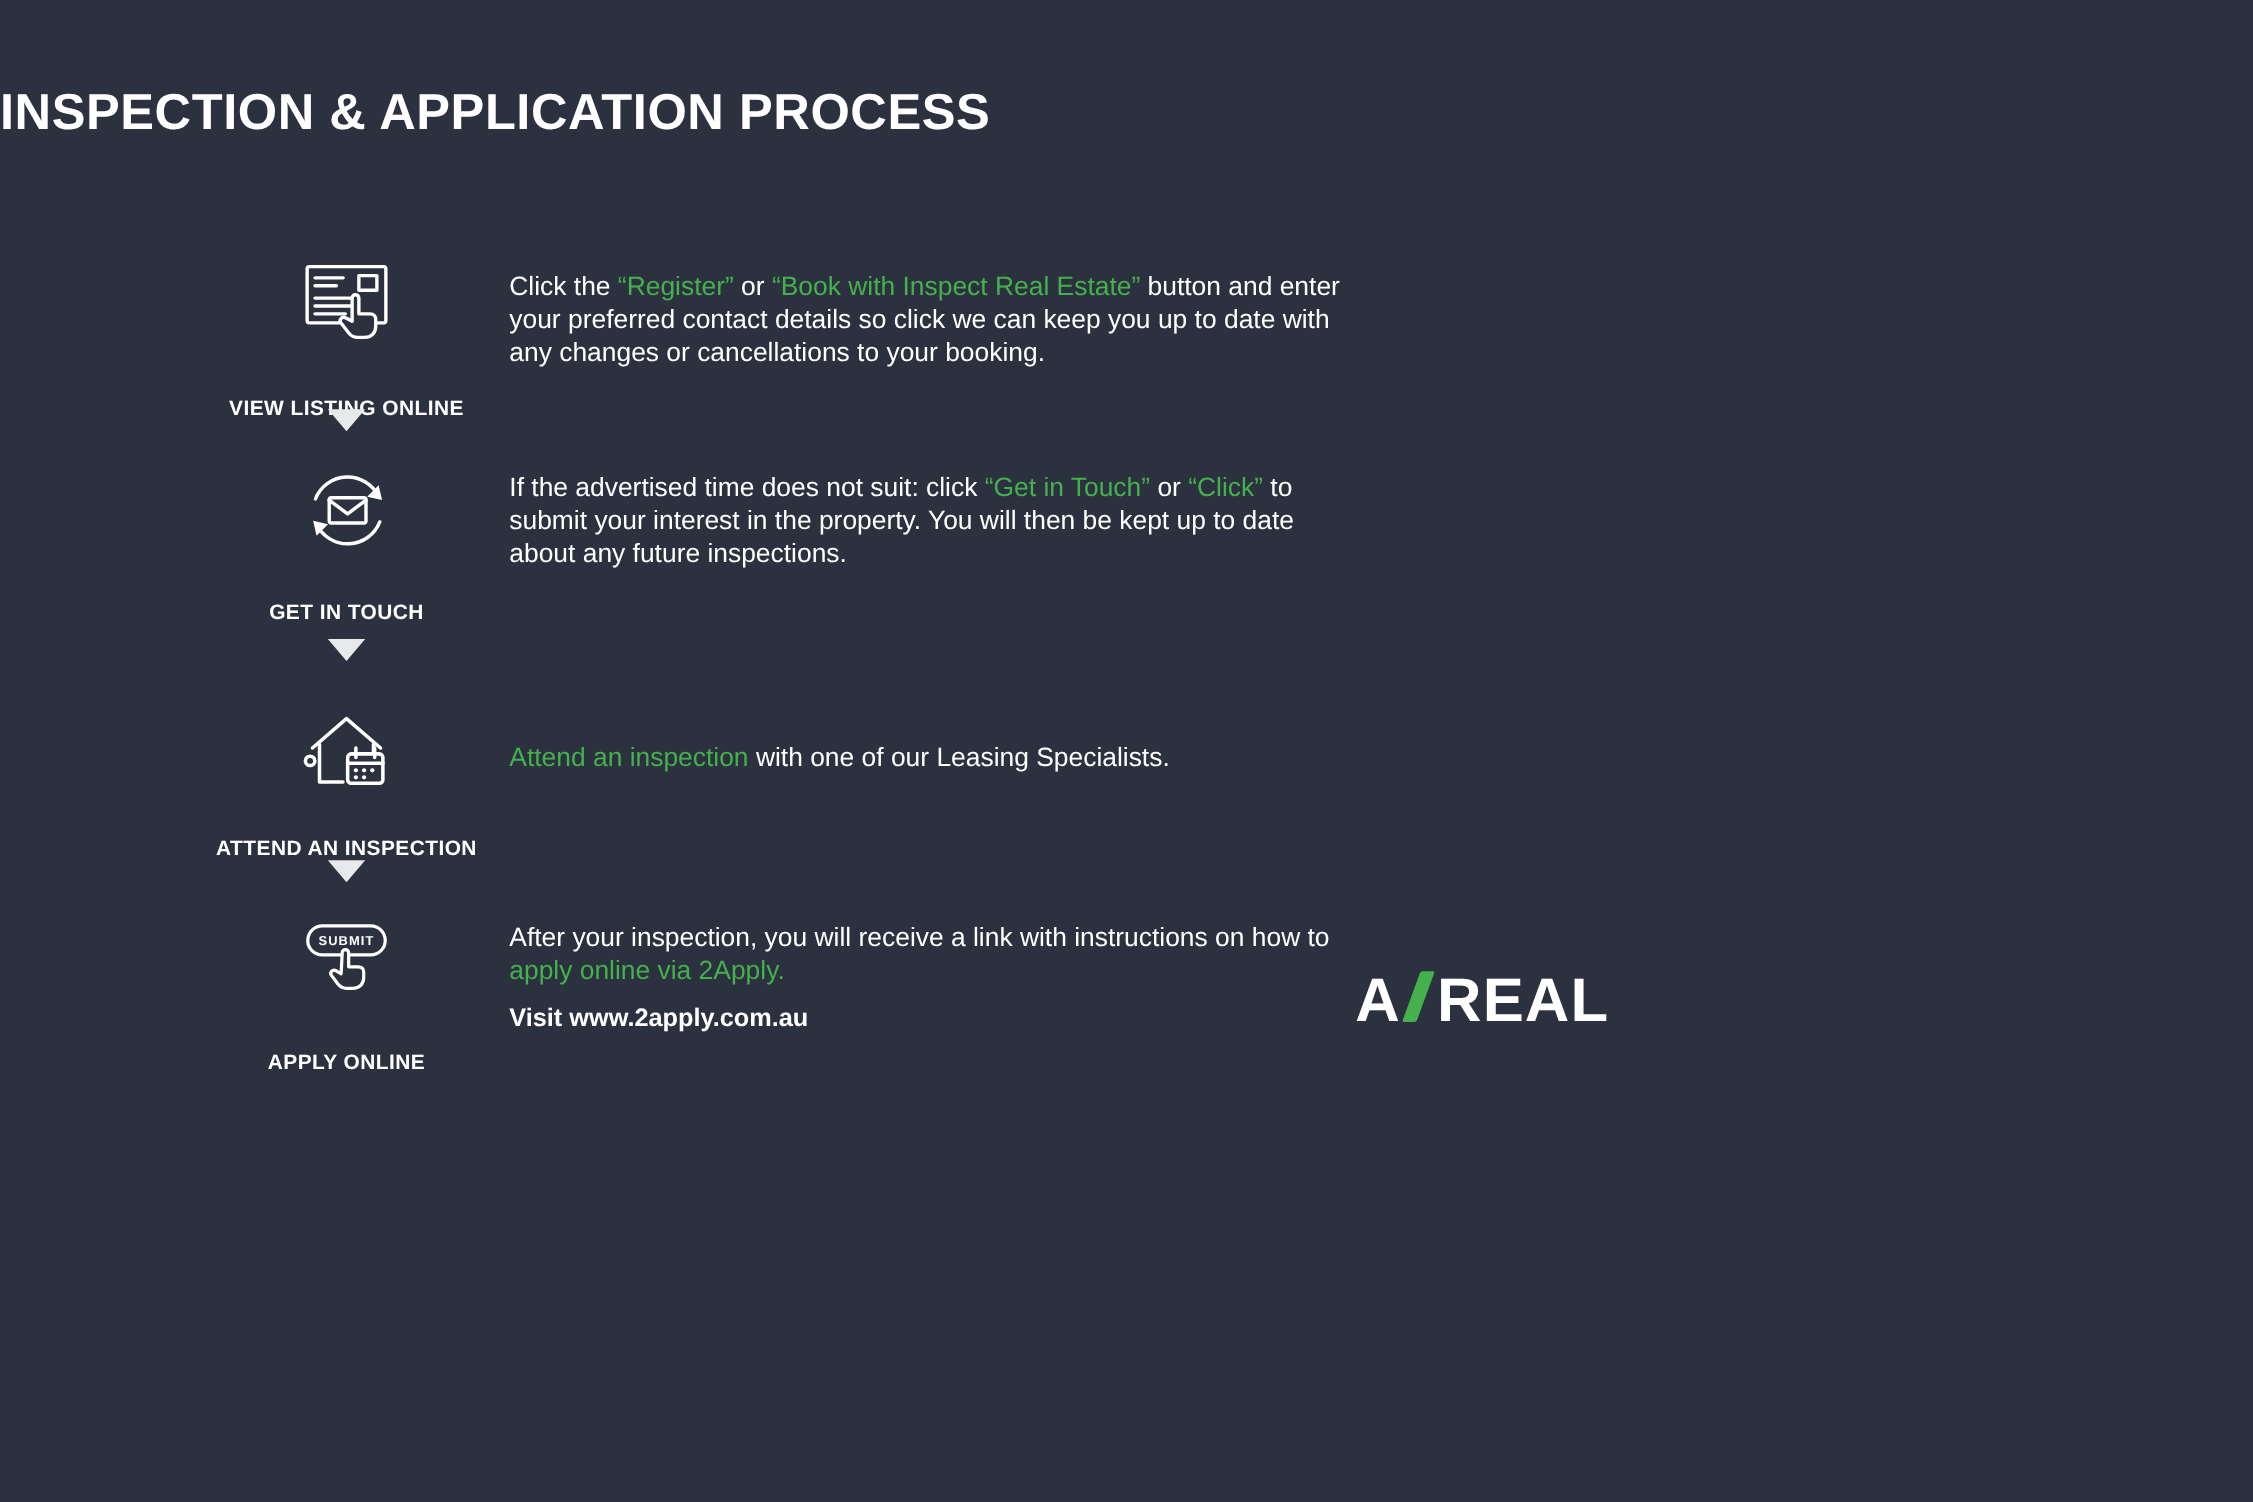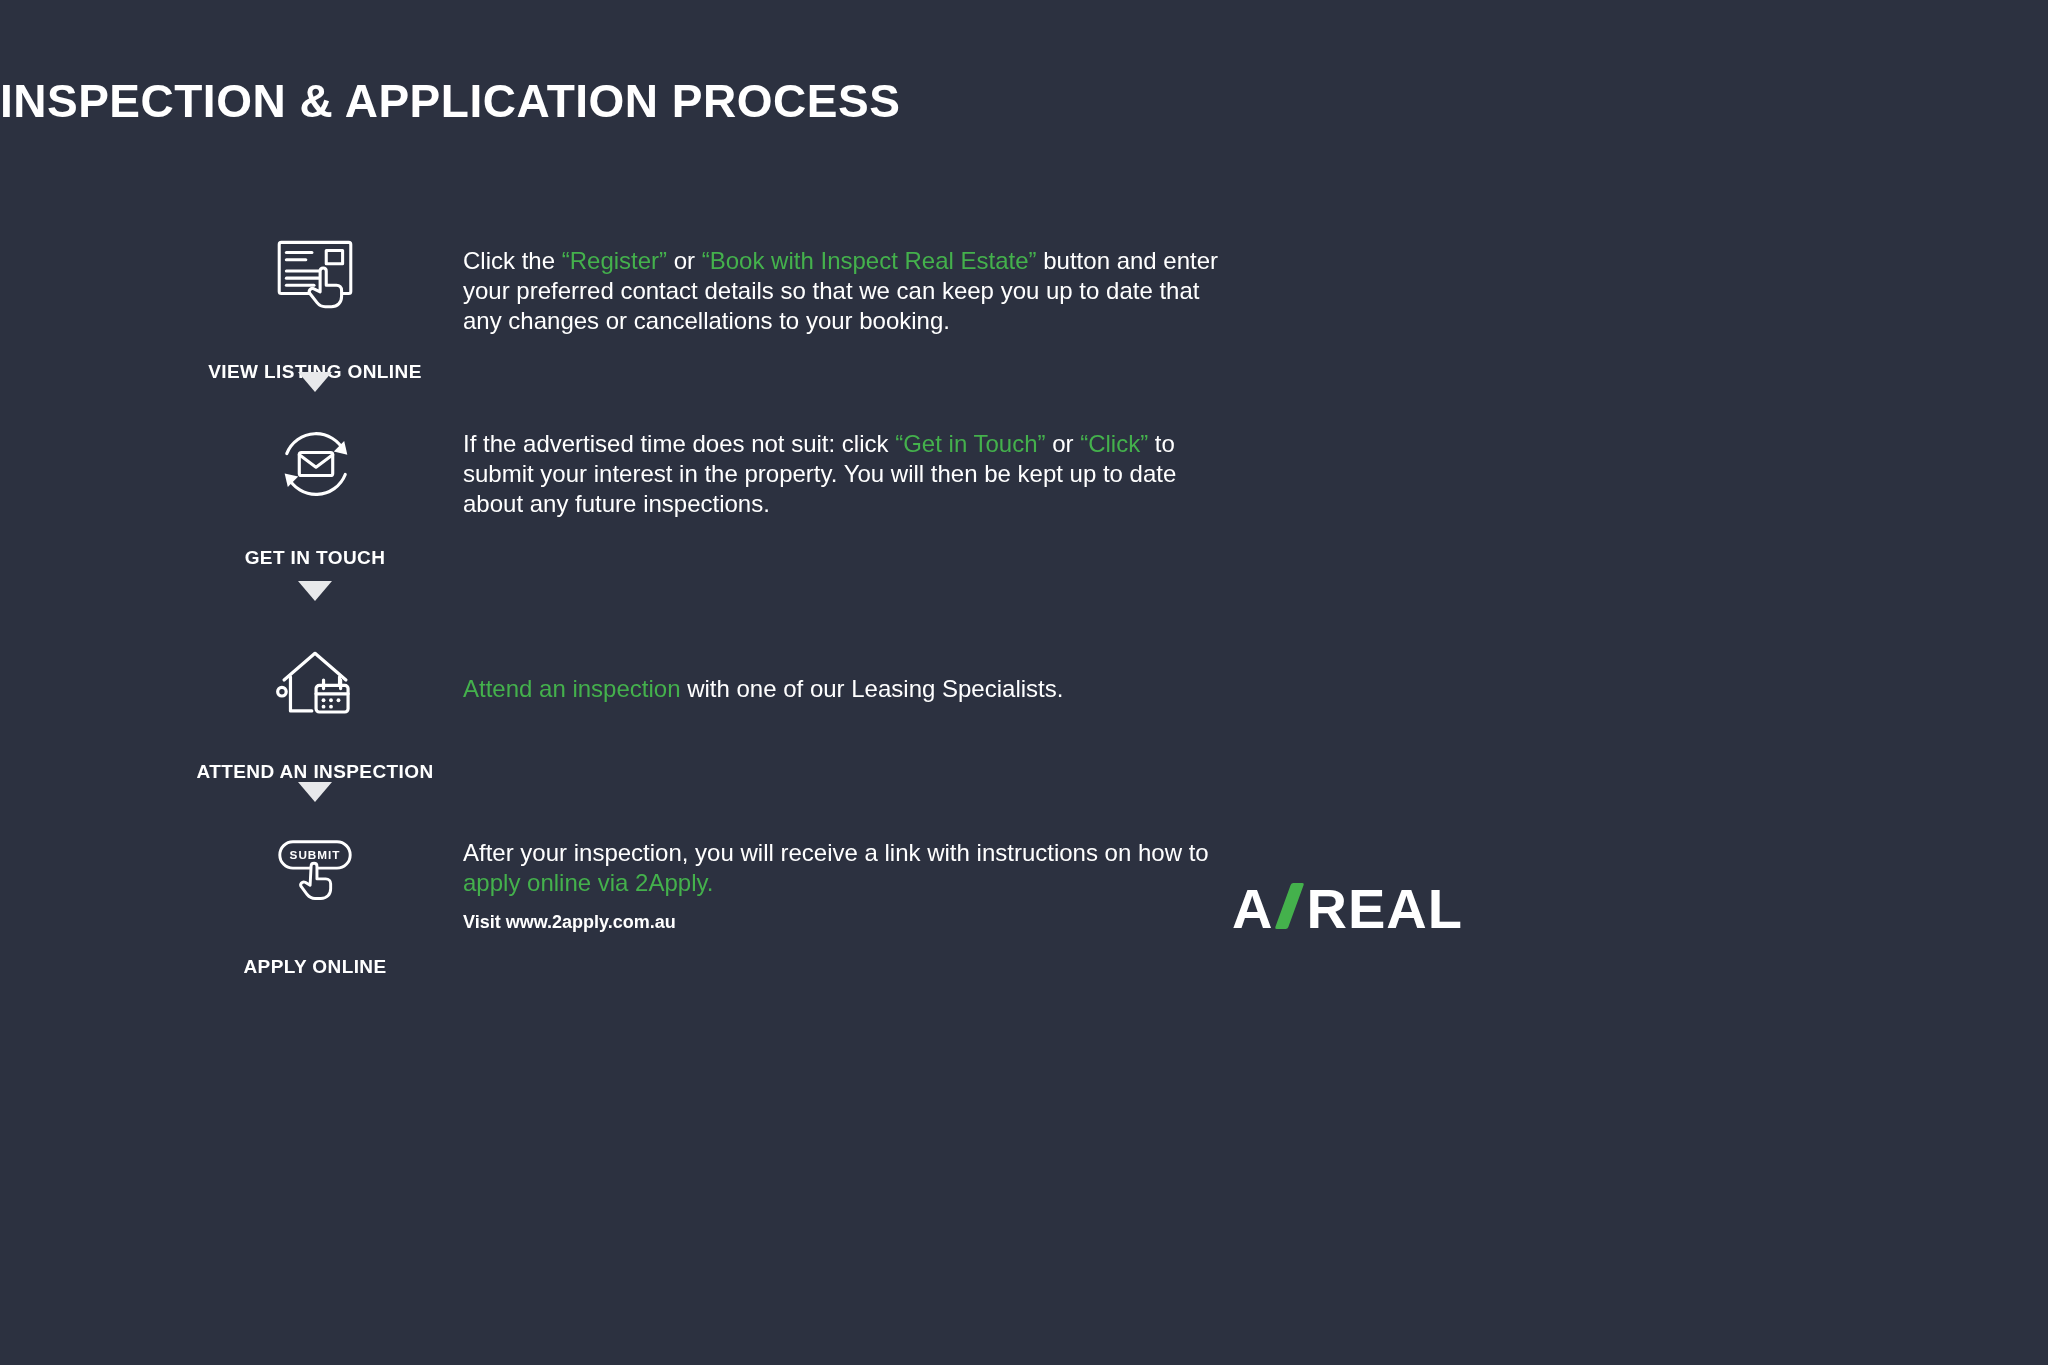--- a/index.html
+++ b/index.html
@@ -34,21 +34,21 @@
   .green { color: var(--green, #44b14c); text-align: right; }
   .arrow-down {
     position: absolute; left: 298px;
     width: 0; height: 0;
     border-left: 17px solid transparent;
     border-right: 17px solid transparent;
     border-top: 20px solid #e8e9eb;
   }
   .note {
     position: absolute; left: 463px;
-    font-size: 18px; font-weight: bold;
+    font-size: 23px; font-weight: bold;
     color: #ffffff;
   }
   .logo {
     position: absolute; left: 1232px; top: 876px;
     display: flex; align-items: center;
     font-size: 56px; font-weight: bold; letter-spacing: 1px;
     color: #ffffff;
   }
   .logo .slash {
     display: inline-block;
@@ -72,21 +72,21 @@
       <line x1="17" y1="26" x2="42" y2="26"></line>
       <line x1="17" y1="33" x2="36" y2="33"></line>
       <rect x="56" y="24" width="16" height="13"></rect>
       <line x1="17" y1="44" x2="50" y2="44"></line>
       <line x1="17" y1="51" x2="50" y2="51"></line>
       <line x1="17" y1="58" x2="44" y2="58"></line>
     </g>
     <path d="M50 44 c0-4 6-4 6 0 v14 h10 c3 0 5 2 5 5 v6 c0 6-4 10-10 10 h-6 c-3 0-6-1.5-8-4 l-7-9 c-2-2.5 1-6 4-4.5 l6 3 z" fill="#2c3140" stroke="#ffffff" stroke-width="3" stroke-linejoin="round"></path>
   </svg>
   <div class="step-label" style="top:337px">VIEW LISTING ONLINE</div>
-  <p class="step-text" style="top:246px"><span>Click the </span><span class="green">“Register”</span><span> or </span><span class="green">“Book with Inspect Real Estate”</span><span> button and enter your preferred contact details so that we can keep you up to date that any changes or cancellations to your booking.</span></p>
+  <p class="step-text" style="top:246px"><span>Click the </span><span class="green">“Register”</span><span> or </span><span class="green">“Book with Inspect Real Estate”</span><span> button and enter your preferred contact details so click we can keep you up to date with any changes or cancellations to your booking.</span></p>
 
   <div class="arrow-down" style="top:372px"></div>
 
   <svg class="icon" style="left:269px;top:416px" width="94" height="94" viewBox="0 0 90 90" aria-hidden="true">
     <g fill="none" stroke="#ffffff" stroke-width="3" stroke-linecap="round" stroke-linejoin="round">
       <path d="M17 36 A30 30 0 0 1 72 34"></path>
       <path d="M73 56 A30 30 0 0 1 18 58"></path>
       <rect x="29" y="35" width="32" height="22" rx="2"></rect>
       <path d="M29 37 l16 12 16 -12"></path>
     </g>

